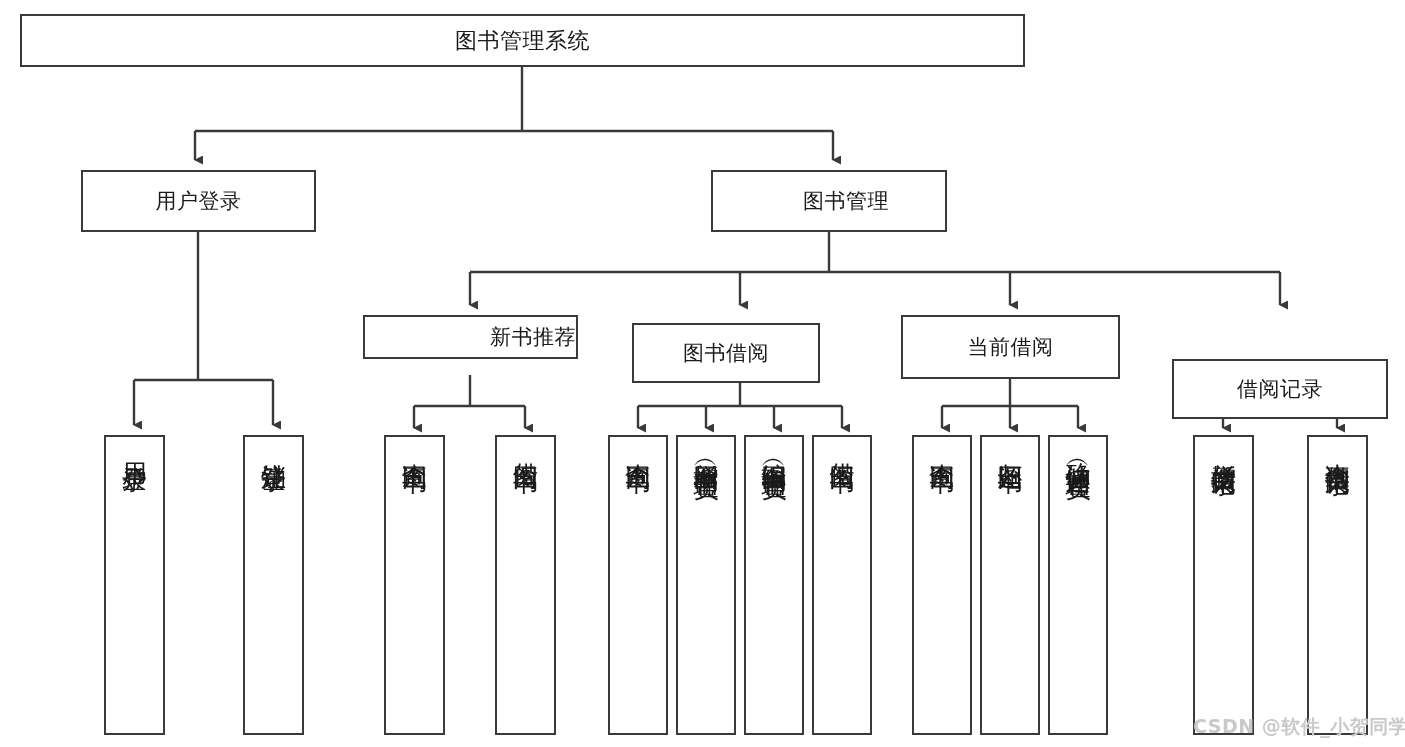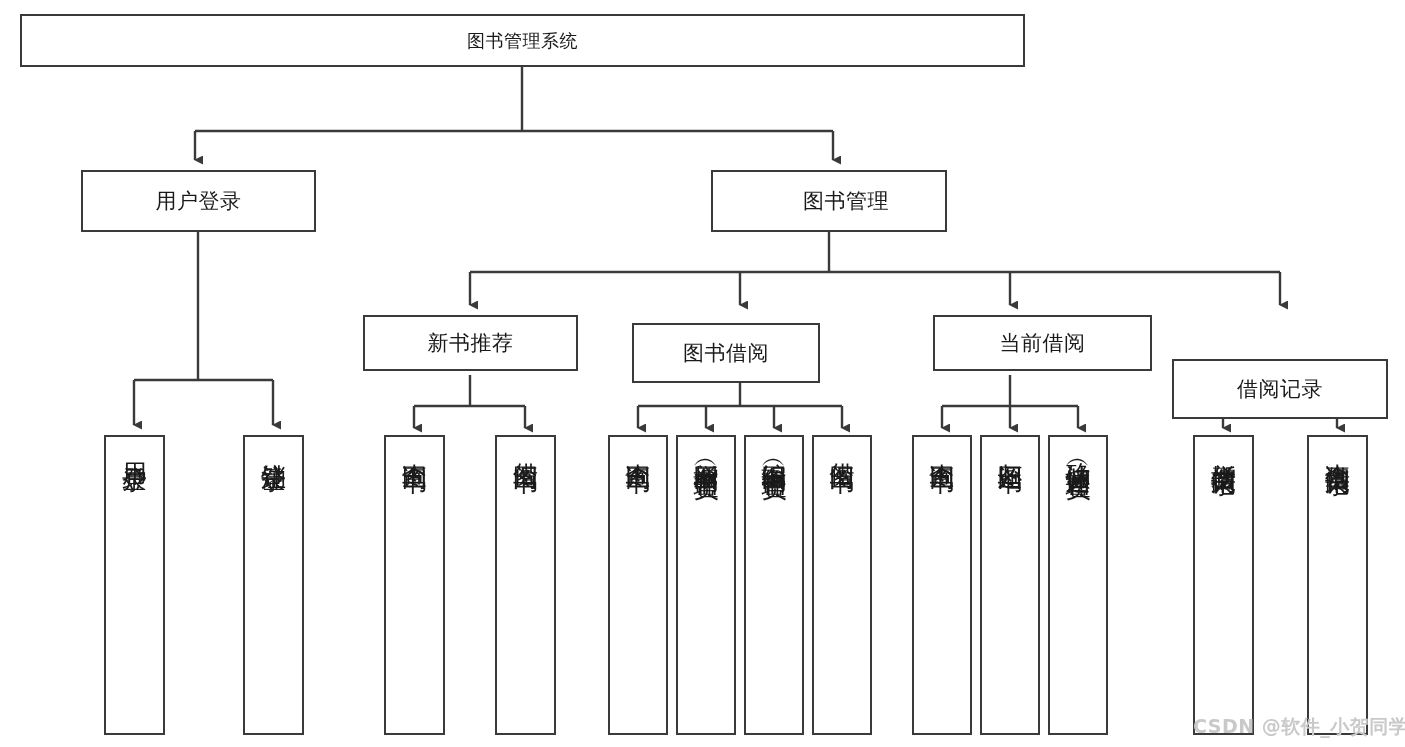--- a/index.html
+++ b/index.html
@@ -40,21 +40,21 @@
     display: block;
     line-height: 1.18;
     letter-spacing: 0.5px;
     white-space: pre-wrap;
     text-align: center;
   }
   .node.h .label {
     font-size: 21px;
   }
   .node.root .label {
-    font-size: 18px;
+    font-size: 22px;
   }
   .node.v {
     align-items: flex-start;
     justify-content: center;
     padding-top: 6px;
   }
   .node.v .label {
     writing-mode: vertical-rl;
     text-orientation: upright;
     font-size: 25px;
@@ -131,27 +131,27 @@
     <span class="label">图书管理系统</span>
   </div>
 
   <div class="node h" style="left:81px; top:170px; width:235px; height:62px;">
     <span class="label">用户登录</span>
   </div>
   <div class="node h" style="left:711px; top:170px; width:236px; height:62px;padding-left:34px;">
     <span class="label">图书管理</span>
   </div>
 
-  <div class="node h" style="left:363px; top:315px; width:215px; height:56px;">
+  <div class="node h" style="left:363px; top:315px; width:215px; height:44px;justify-content:flex-end;">
     <span class="label">新书推荐</span>
   </div>
   <div class="node h" style="left:632px; top:323px; width:188px; height:60px;">
     <span class="label">图书借阅</span>
   </div>
-  <div class="node h" style="left:933px; top:315px; width:219px; height:56px;">
+  <div class="node h" style="left:901px; top:315px; width:219px; height:64px;">
     <span class="label">当前借阅</span>
   </div>
   <div class="node h" style="left:1172px; top:315px; width:216px; height:60px;margin-top:44px;">
     <span class="label">借阅记录</span>
   </div>
 
   <div class="node v" style="left:104px; top:435px; width:61px; height:300px;">
     <span class="label">用户登录</span>
   </div>
   <div class="node v" style="left:243px; top:435px; width:61px; height:300px;">

